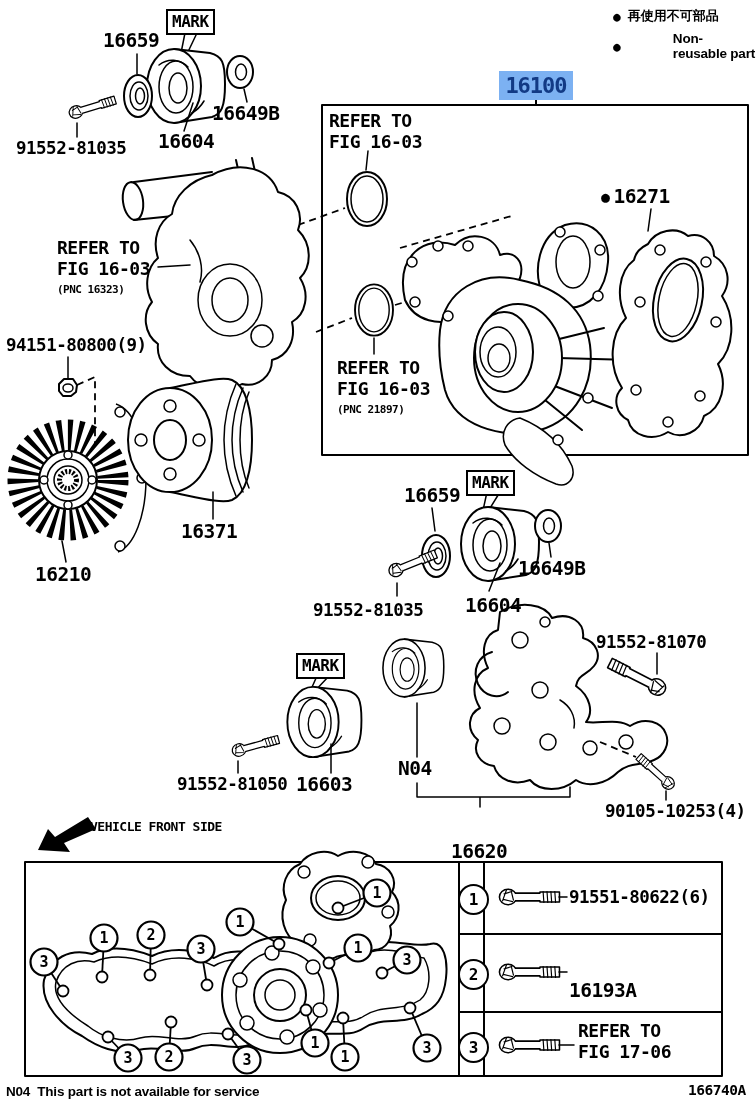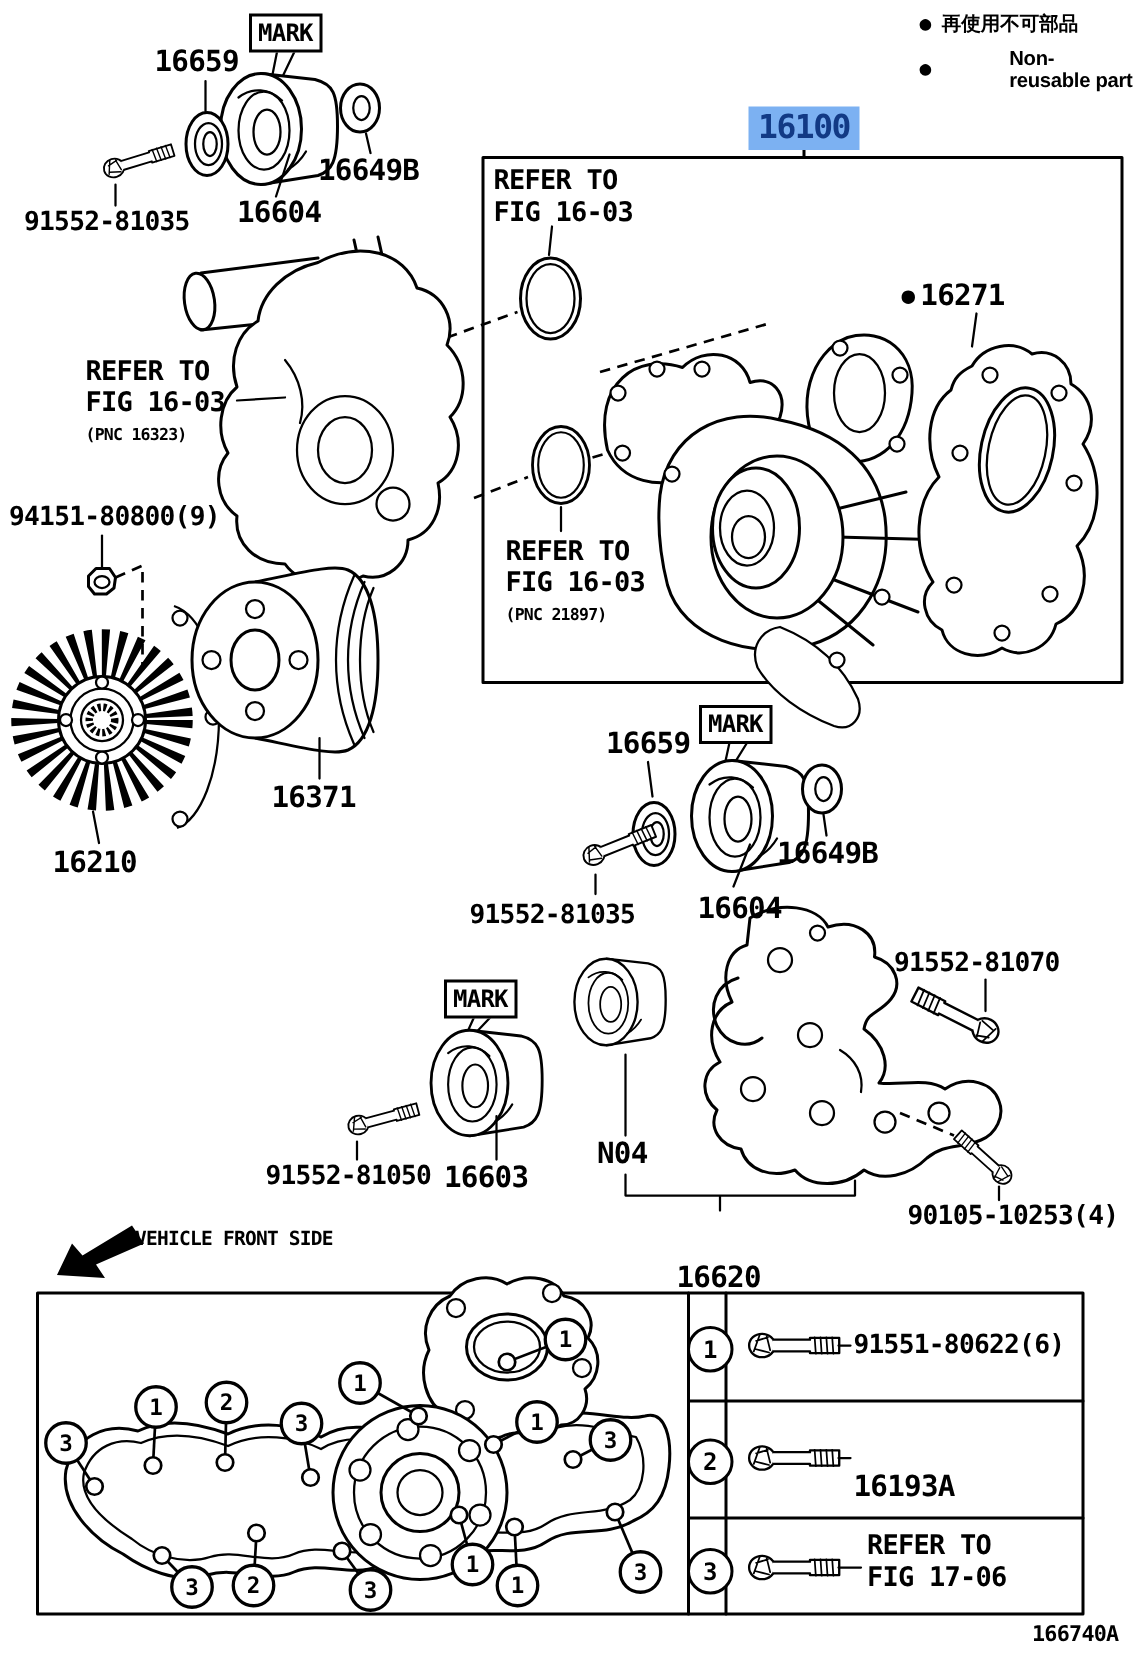--- a/index.html
+++ b/index.html
@@ -378,15 +378,18 @@
   <div class="circled" style="left:458px;top:884px;">1</div>
   <div class="circled" style="left:458px;top:959px;">2</div>
   <div class="circled" style="left:458px;top:1032px;">3</div>
   <div class="t pn-long" style="left:569px;top:888px;">91551-80622(6)</div>
   <div class="t pn" style="left:569px;top:981px;">16193A</div>
   <div class="t refer" style="left:578px;top:1020px;">
     <div>REFER TO</div>
     <div>FIG 17-06</div>
   </div>
 
+  <div class="t note" style="left:6px;top:1085px;">
+    <span>N04</span>&nbsp;&nbsp;<span>This part is not available for service</span>
+  </div>
   <div class="t" style="left:688px;top:1083px;font-size:14.5px;">166740A</div>
 
 </div>
 
 </body></html>

